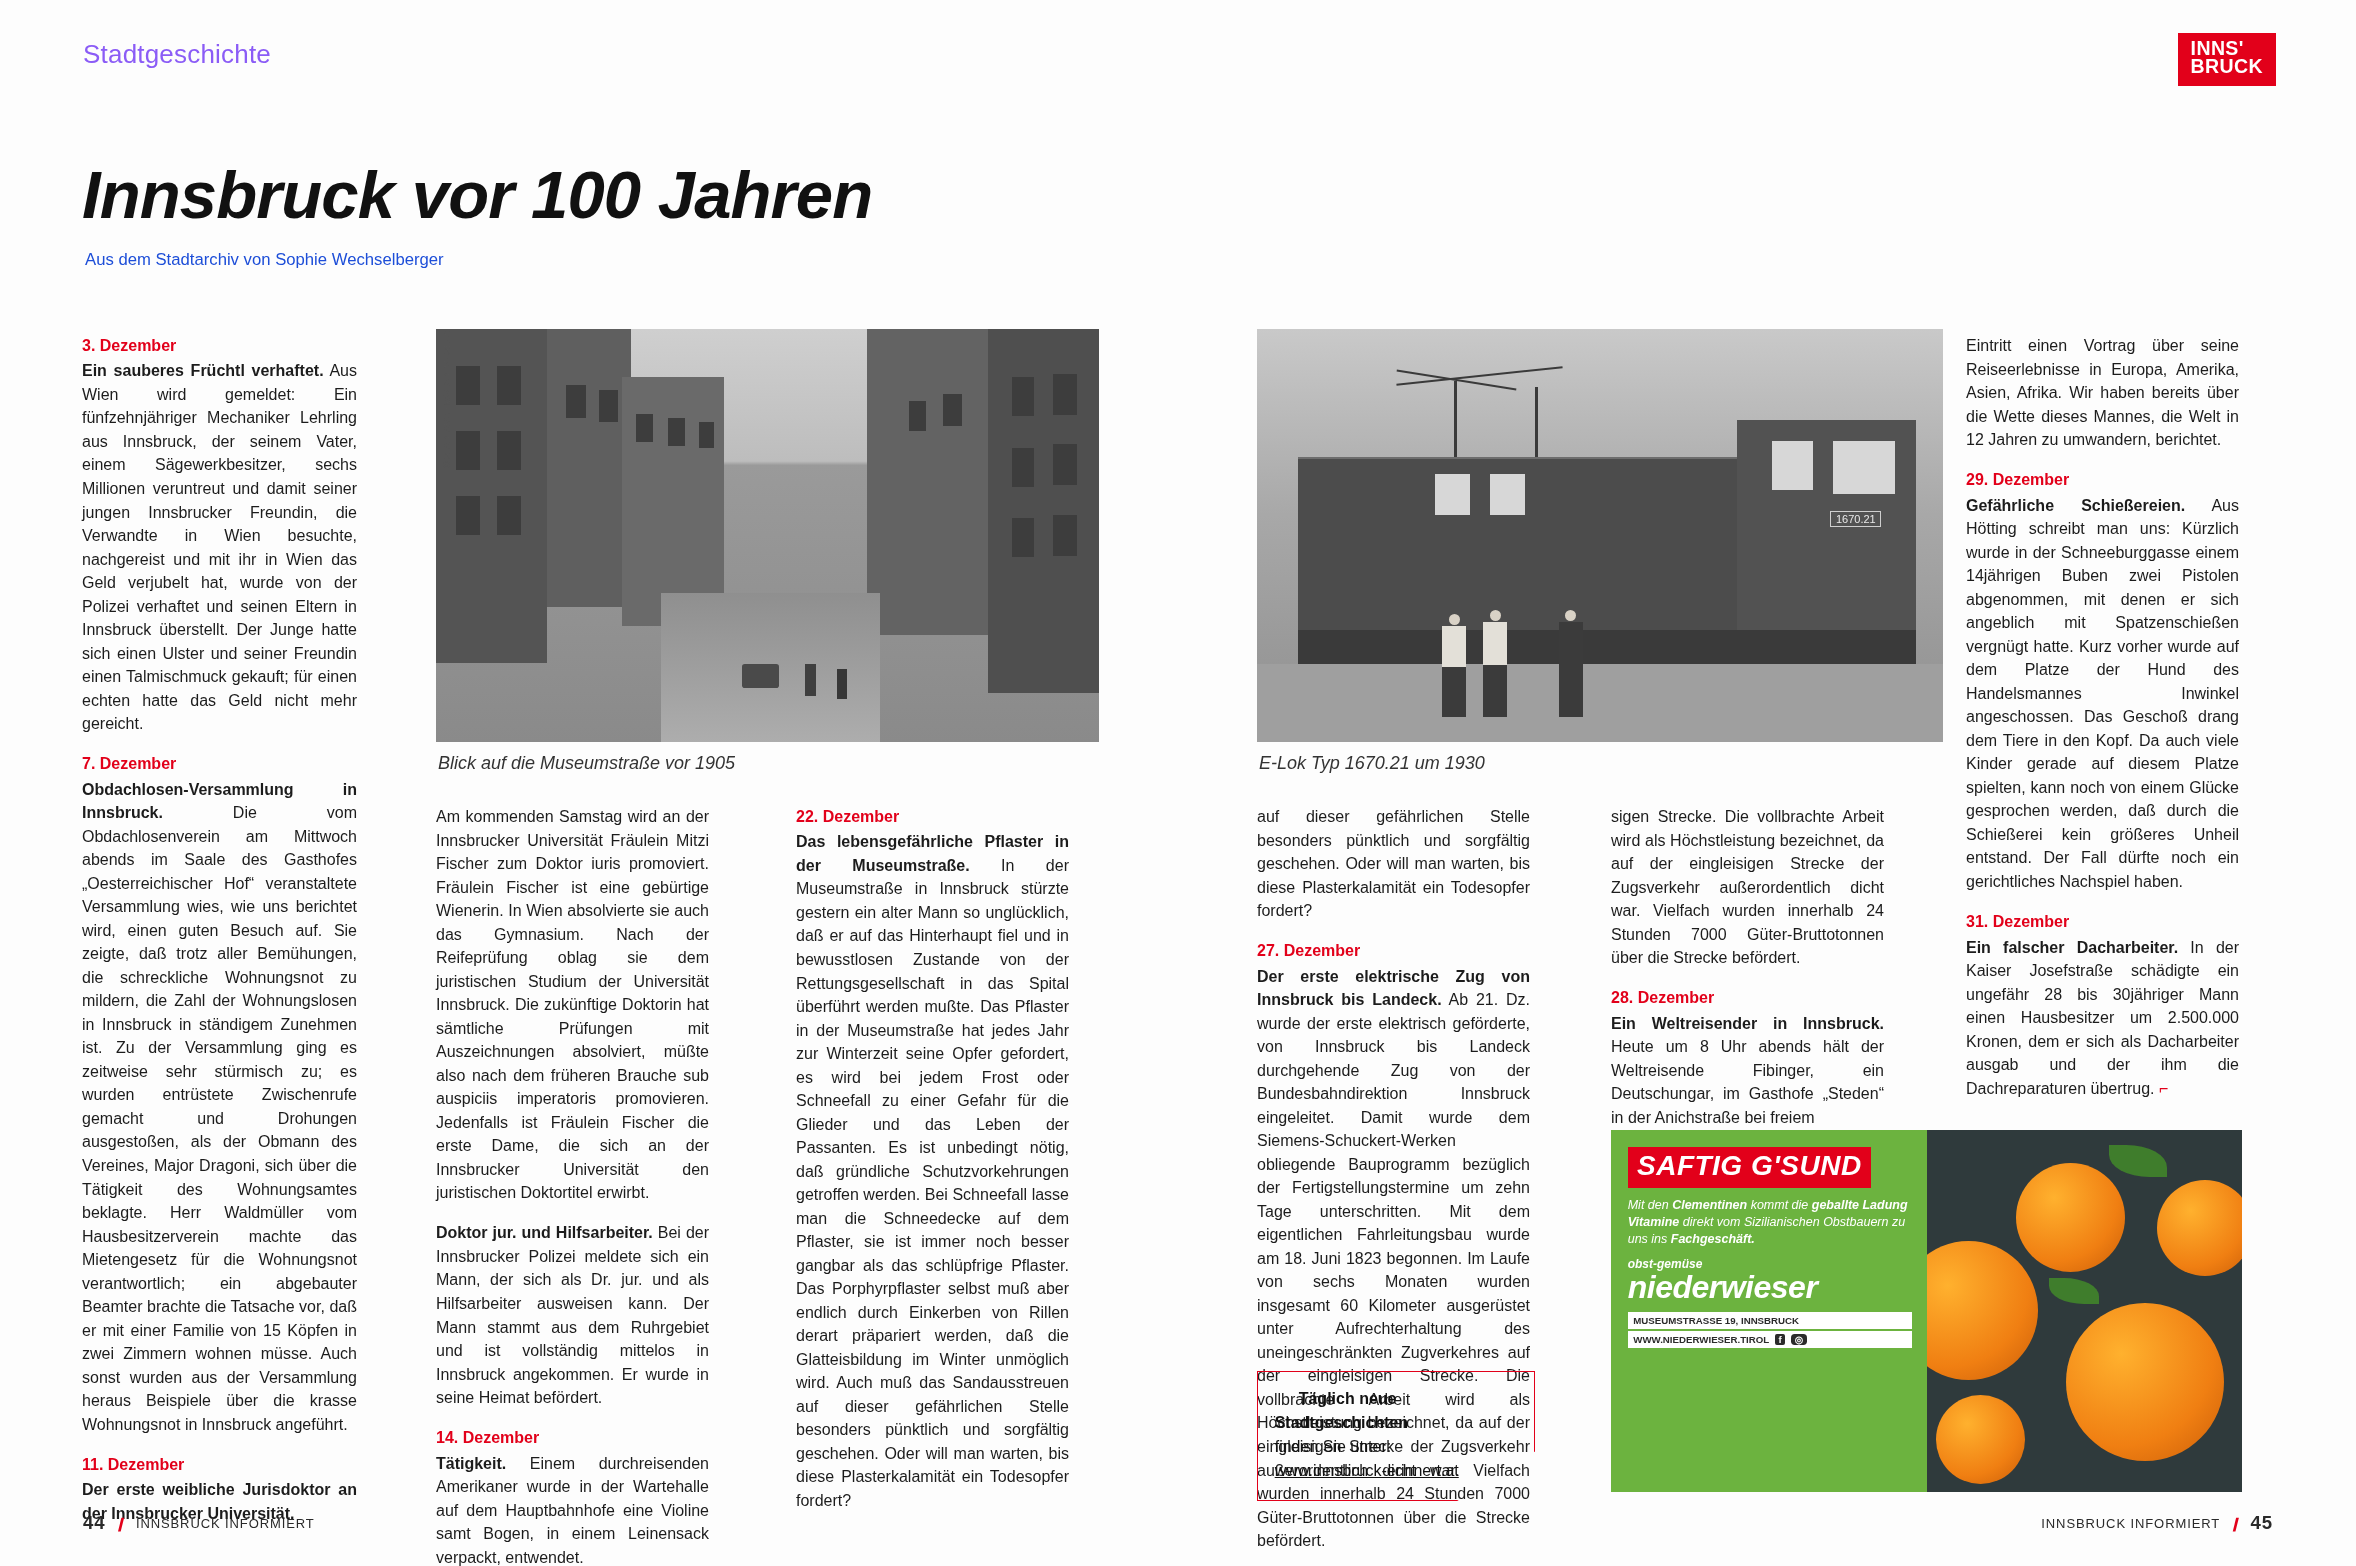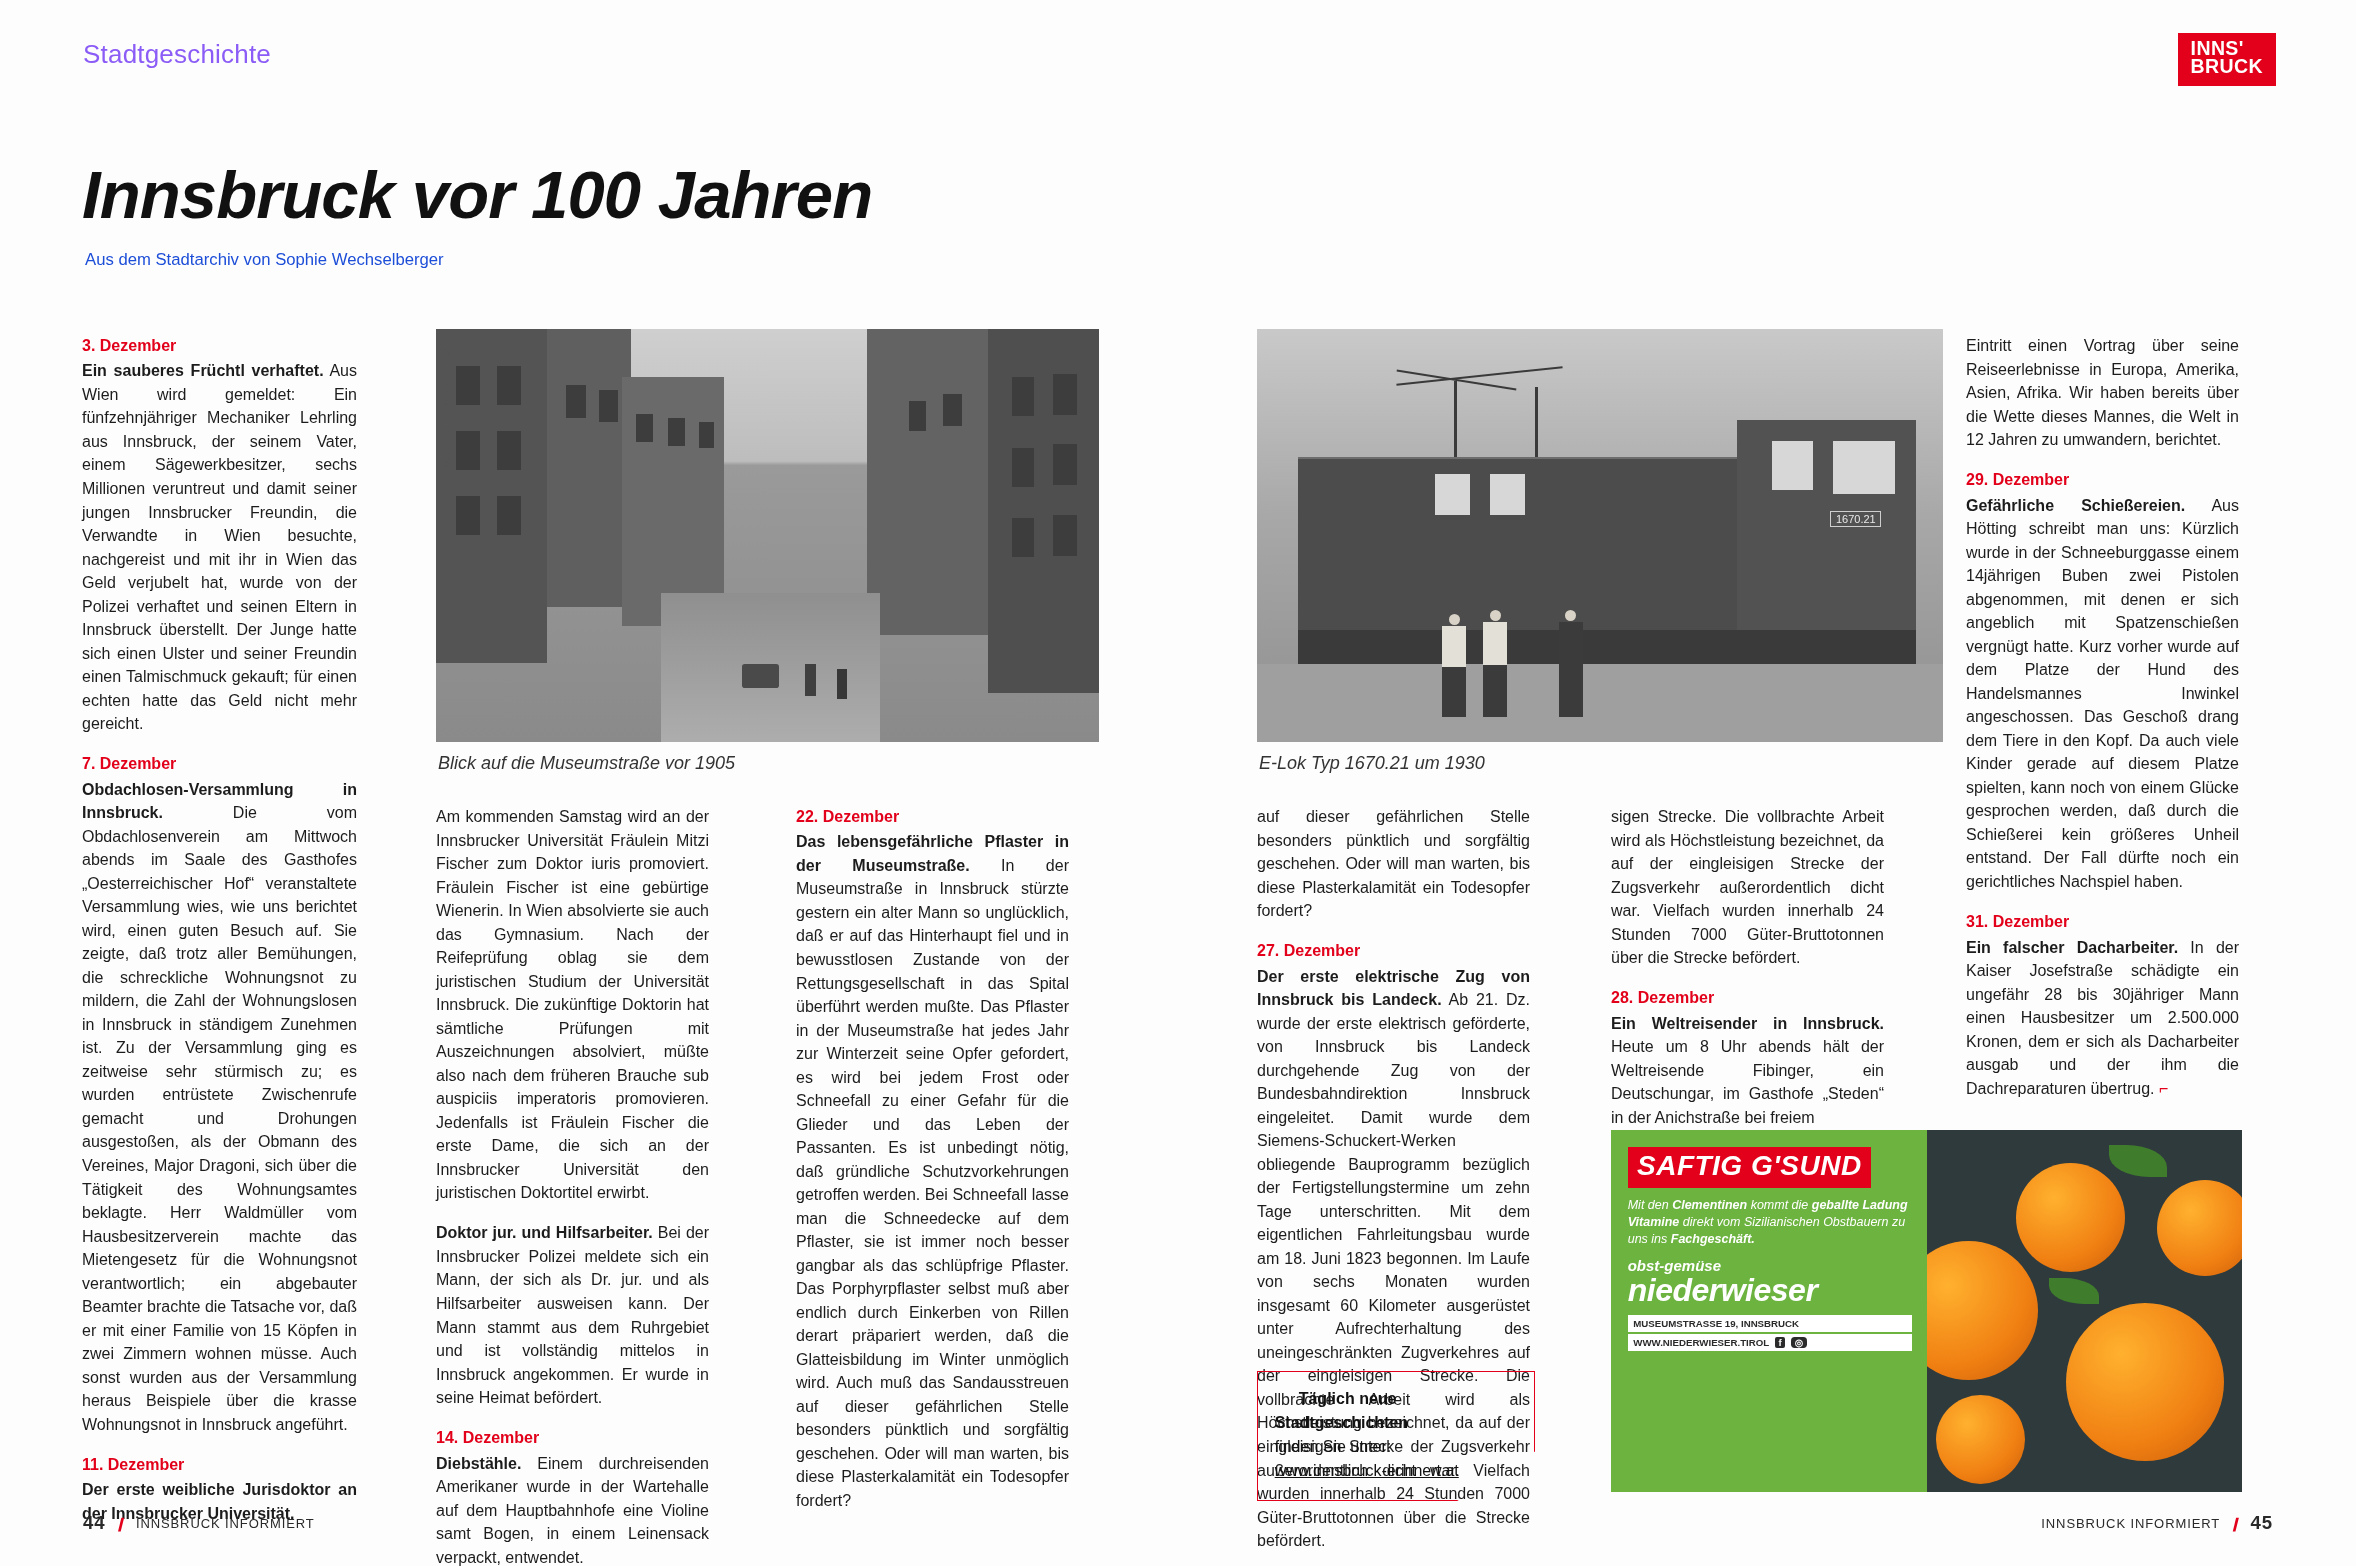--- a/index.html
+++ b/index.html
@@ -145,21 +145,21 @@
     padding: 16.7px 15px 11px 16.7px;
     position: relative;
   }
   .ad-banner {
     background: #e2001a; color:#fff; font-weight:bold; font-style:italic;
     font-size: 28px; letter-spacing:0.5px; padding: 3.7px 9.3px 5.6px 9.3px; display:inline-block;
     margin-bottom: 9.3px;
   }
   .ad-copy { font-size: 12.5px; line-height:1.35; font-style: italic; }
   .ad-copy b { font-weight: bold; }
-  .ad-brandsmall { font-size: 15px; font-weight:bold; font-style:italic; margin-top:9.3px; }
+  .ad-brandsmall { font-size: 12px; font-weight:bold; font-style:italic; margin-top:9.3px; }
   .ad-brand { font-size: 32px; font-weight: bold; font-style: italic; letter-spacing:-0.5px; line-height:1; }
   .ad-addr { font-size: 9.7px; font-weight:bold; margin-top:9.3px; background:#ffffff; color:#2b2b2b; padding:2.8px 5.6px; }
   .ad-addr2 { font-size: 9.7px; font-weight:bold; background:#ffffff; color:#2b2b2b; padding:2.8px 5.6px; margin-top:1.9px; display:flex; gap:5.6px; align-items:center;}
   .ad-right { width:50%; position:relative; background:#2f3a3c; overflow:hidden;}
   .orange { position:absolute; border-radius:50%; background: radial-gradient(circle at 35% 32%, #ffb12e, #f07f12 62%, #c85c08 100%); }
   .leaf { position:absolute; background:#3f7d2c; border-radius:0 70% 0 70%; }
   
   .folio {
     position: absolute;
     bottom: 33px;
@@ -231,21 +231,21 @@
     <div class="credit" style="left:5.6px; top:139px;">© STADTARCHIV/STADTMUSEUM</div>
   </div>
   <div class="caption" style="left:438px; top:753px;">Blick auf die Museumstraße vor 1905</div>
 
   <div class="col" style="left:436px; top:805px;">
     <p><span> Am kommenden Samstag wird an der Innsbrucker Universität Fräulein Mitzi Fischer zum Doktor iuris promoviert. Fräulein Fischer ist eine gebürtige Wienerin. In Wien absolvierte sie auch das Gymnasium. Nach der Reifeprüfung oblag sie dem juristischen Studium der Universität Innsbruck. Die zukünftige Doktorin hat sämtliche Prüfungen mit Auszeichnungen absolviert, müßte also nach dem früheren Brauche sub auspiciis imperatoris promovieren. Jedenfalls ist Fräulein Fischer die erste Dame, die sich an der Innsbrucker Universität den juristischen Doktortitel erwirbt.</span></p>
     <div class="blockgap"></div>
     <p><span class="lede">Doktor jur. und Hilfsarbeiter.</span><span> Bei der Innsbrucker Polizei meldete sich ein Mann, der sich als Dr. jur. und als Hilfsarbeiter ausweisen kann. Der Mann stammt aus dem Ruhrgebiet und ist vollständig mittelos in Innsbruck angekommen. Er wurde in seine Heimat befördert.</span></p>
     <div class="blockgap"></div>
     <div class="date">14. Dezember</div>
-    <p><span class="lede">Diebstähle.</span><span> Einem durchreisenden Amerikaner wurde in der Wartehalle auf dem Hauptbahnhofe eine Violine samt Bogen, in einem Leinensack verpackt, entwendet.</span></p>
+    <p><span class="lede">Tätigkeit.</span><span> Einem durchreisenden Amerikaner wurde in der Wartehalle auf dem Hauptbahnhofe eine Violine samt Bogen, in einem Leinensack verpackt, entwendet.</span></p>
   </div>
 
   <div class="col" style="left:796px; top:805px;">
     <div class="date">22. Dezember</div>
     <p><span class="lede">Das lebensgefährliche Pflaster in der Museumstraße.</span><span> In der Museumstraße in Innsbruck stürzte gestern ein alter Mann so unglücklich, daß er auf das Hinterhaupt fiel und in bewusstlosen Zustande von der Rettungsgesellschaft in das Spital überführt werden mußte. Das Pflaster in der Museumstraße hat jedes Jahr zur Winterzeit seine Opfer gefordert, es wird bei jedem Frost oder Schneefall zu einer Gefahr für die Glieder und das Leben der Passanten. Es ist unbedingt nötig, daß gründliche Schutzvorkehrungen getroffen werden. Bei Schneefall lasse man die Schneedecke auf dem Pflaster, sie ist immer noch besser gangbar als das schlüpfrige Pflaster. Das Porphyrpflaster selbst muß aber endlich durch Einkerben von Rillen derart präpariert werden, daß die Glatteisbildung im Winter unmöglich wird. Auch muß das Sandausstreuen auf dieser gefährlichen Stelle besonders pünktlich und sorgfältig geschehen. Oder will man warten, bis diese Plasterkalamität ein Todesopfer fordert?</span></p>
   </div>
 
   <div class="photo" style="left:1257px; top:329px; width:686px; height:413px;">
     <div class="loco-bg"></div>
     <div class="pantograph" style="left:139px; top:46px; width:167px; transform:rotate(-6deg);"></div>

